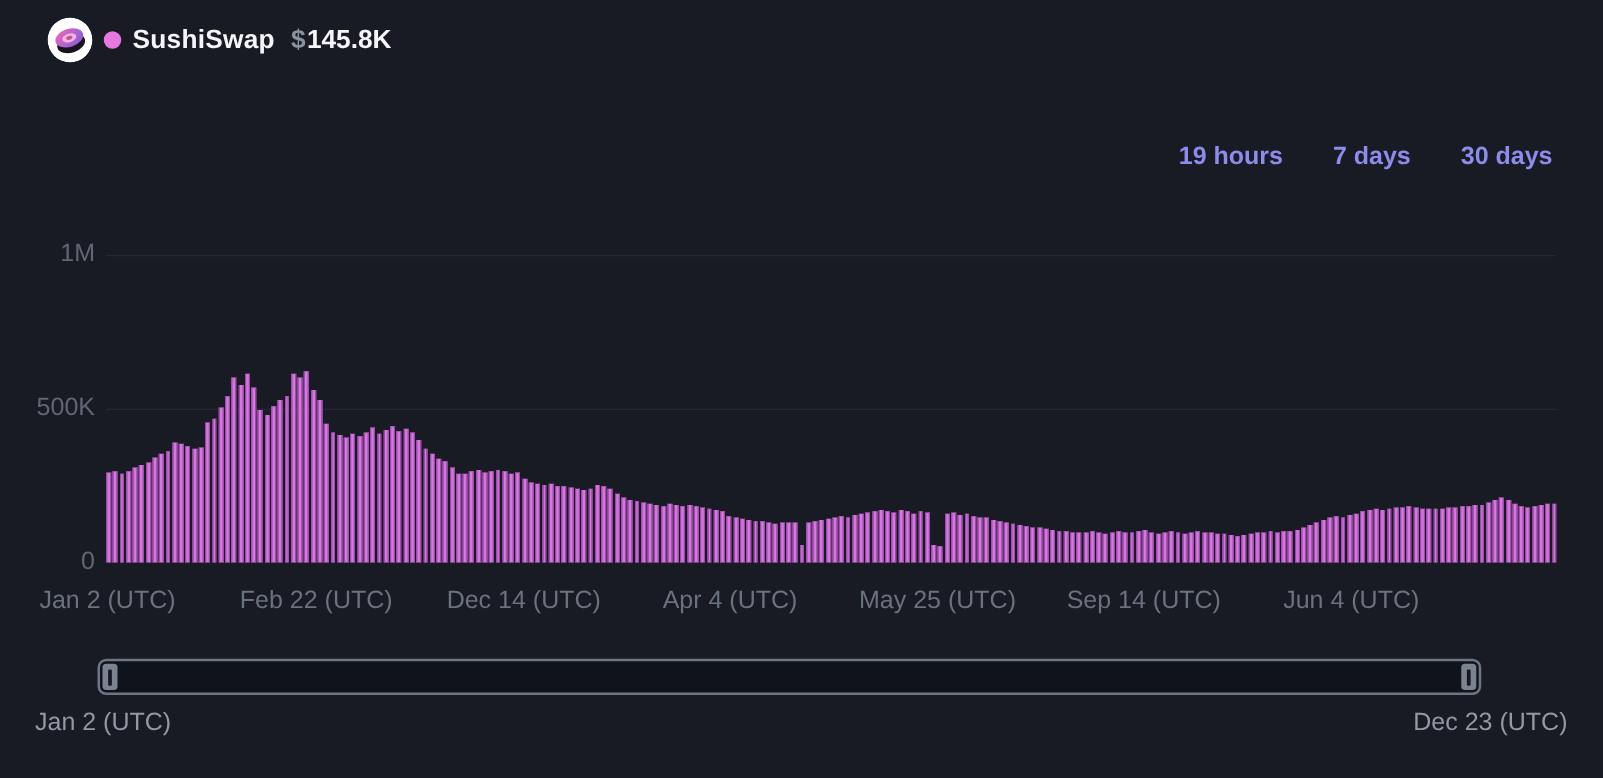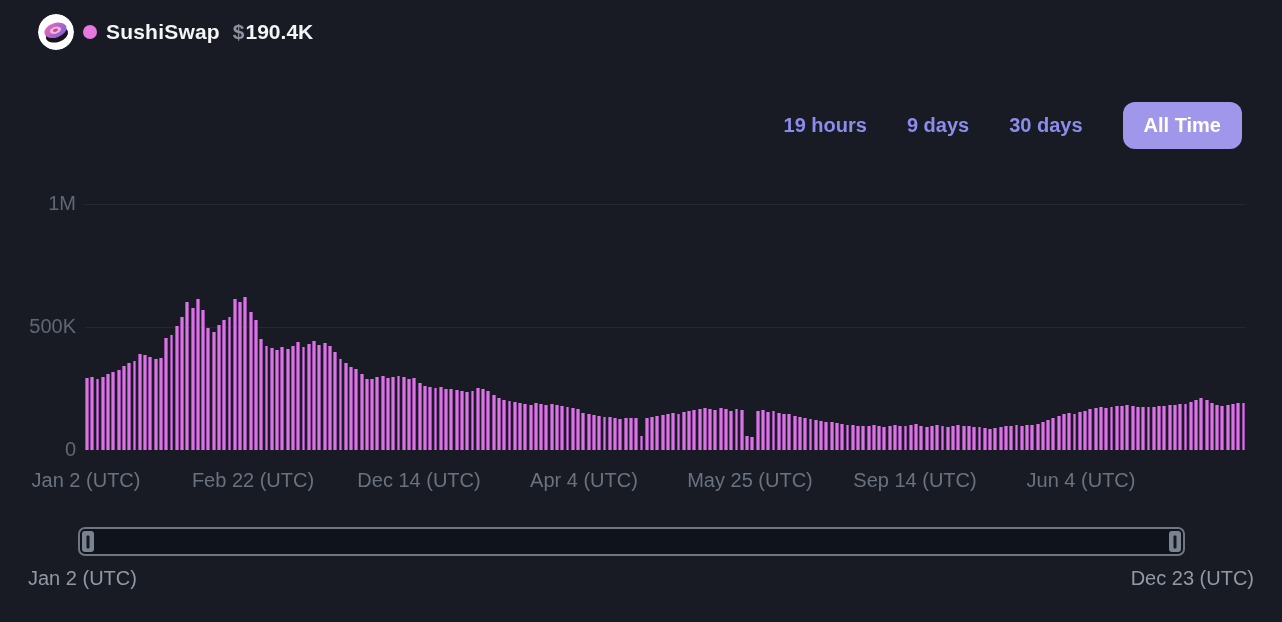--- a/index.html
+++ b/index.html
@@ -56,28 +56,27 @@
     <circle cx="18" cy="18" r="18" fill="#ffffff"></circle>
     <g transform="rotate(-18 18 18)">
       <ellipse cx="18" cy="21" rx="11.5" ry="7.2" fill="#191320"></ellipse>
       <ellipse cx="18" cy="16.2" rx="11.5" ry="7.2" fill="url(#sg)"></ellipse>
       <ellipse cx="18" cy="16.2" rx="5.8" ry="3.4" fill="#f3b3dc"></ellipse>
       <ellipse cx="18" cy="16.2" rx="2.6" ry="1.5" fill="#c2519b"></ellipse>
     </g>
   </svg>
   <span class="legend-dot"></span>
   <span class="legend-name">SushiSwap</span>
-  <span class="legend-value"><span class="cur">$</span><span>190.4K</span></span>
+  <span class="legend-value"><span class="cur">$</span><span>145.8K</span></span>
 </div>
 
 <div class="ranges">
   <button class="range-link">19 hours</button>
-  <button class="range-link">9 days</button>
+  <button class="range-link">7 days</button>
   <button class="range-link">30 days</button>
-  <button class="range-pill">All Time</button>
 </div>
 
 <div class="ytick" style="top:192px">1M</div>
 <div class="ytick" style="top:315px">500K</div>
 <div class="ytick" style="top:438px">0</div>
 <div class="gridline" style="top:204px"></div>
 <div class="gridline" style="top:327px"></div>
 
 <div class="plot" id="plot">
     <div class="bar" style="height: 71.8px;"></div>

